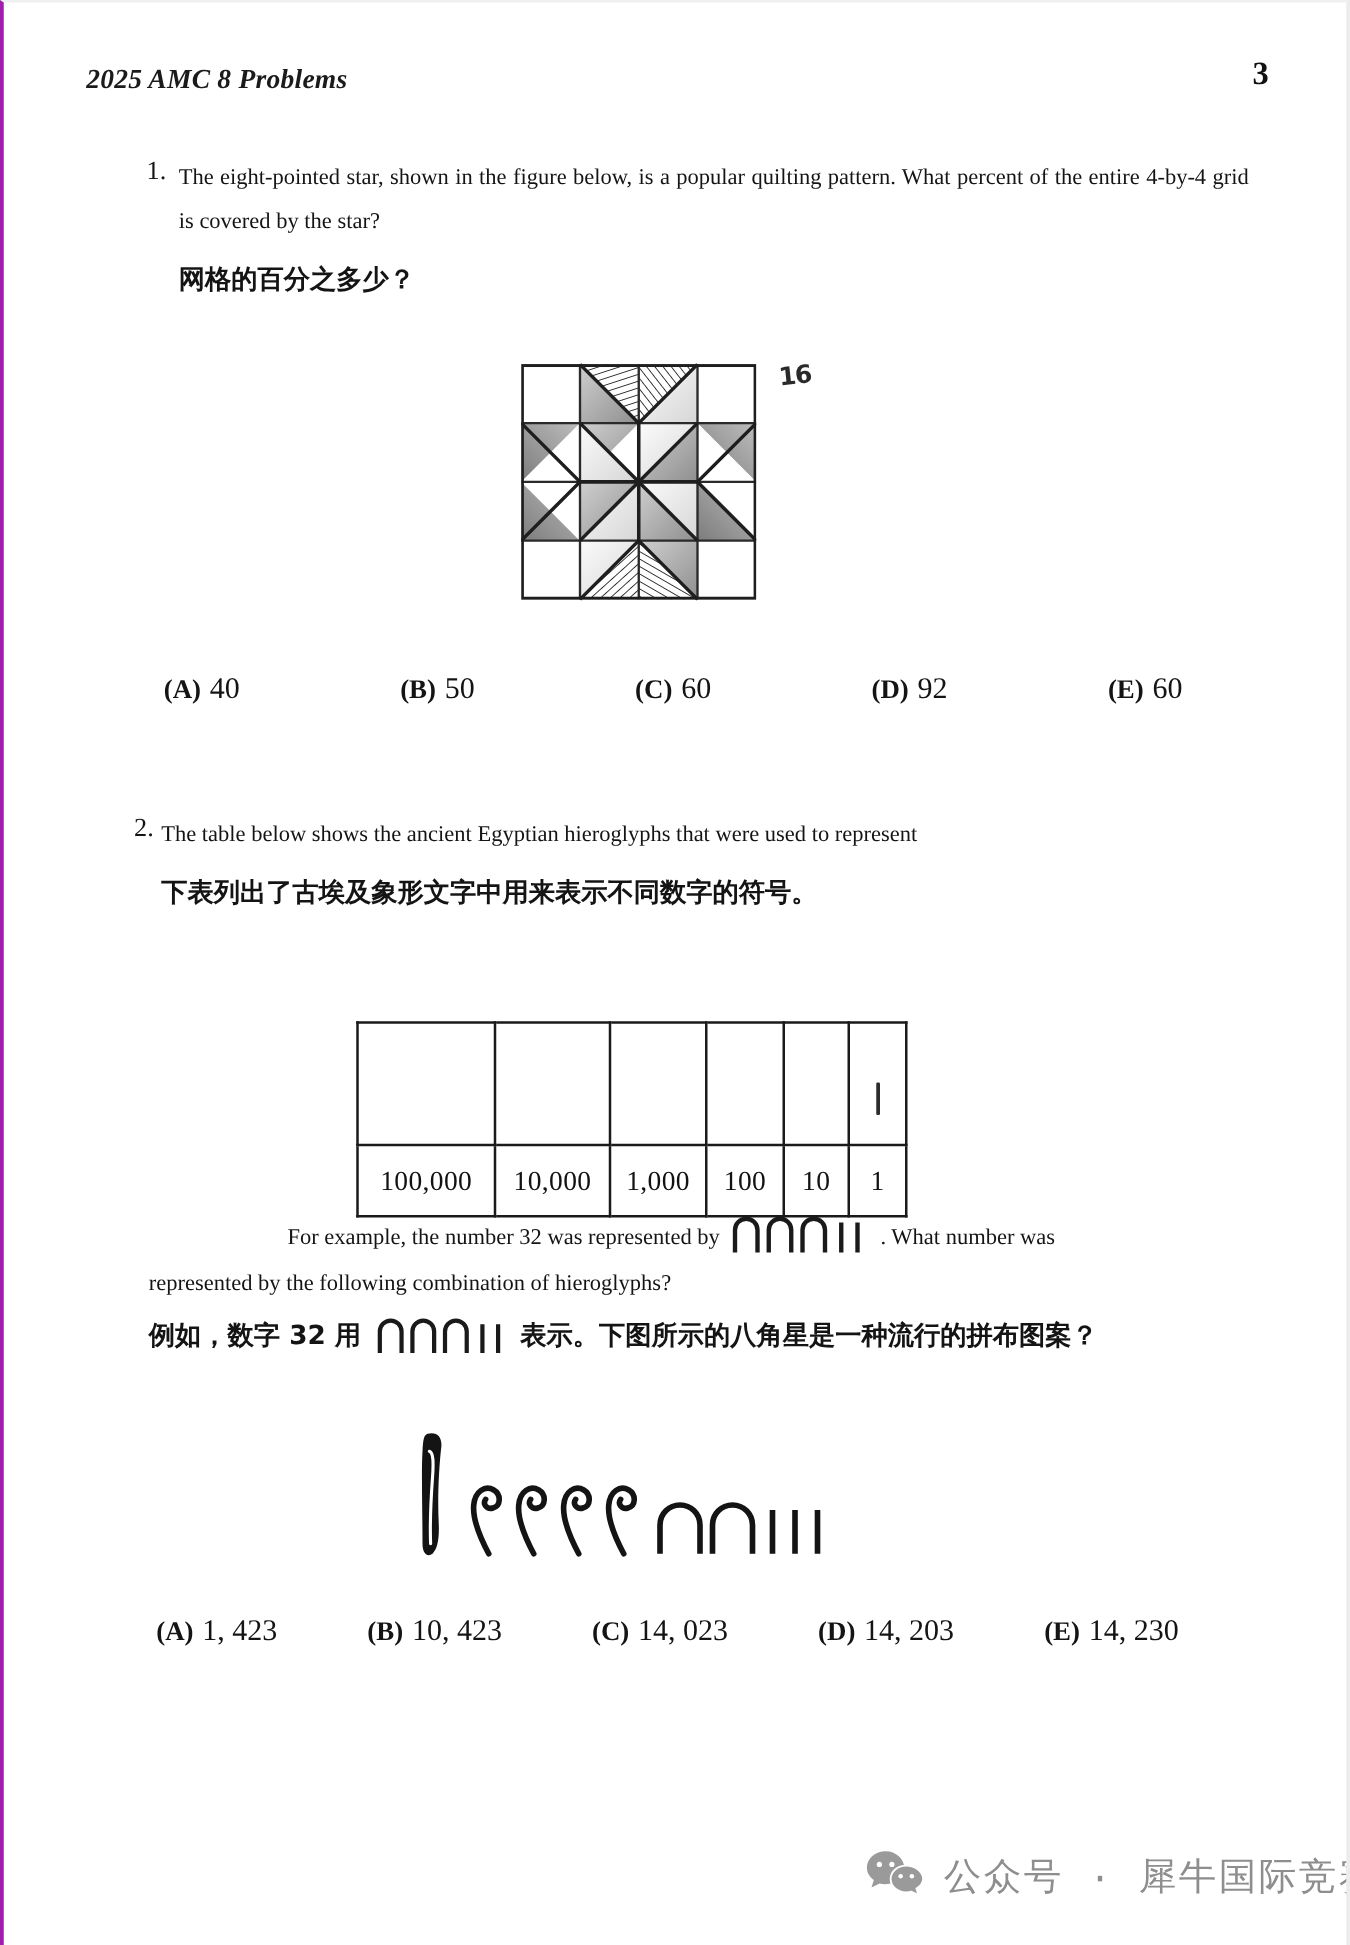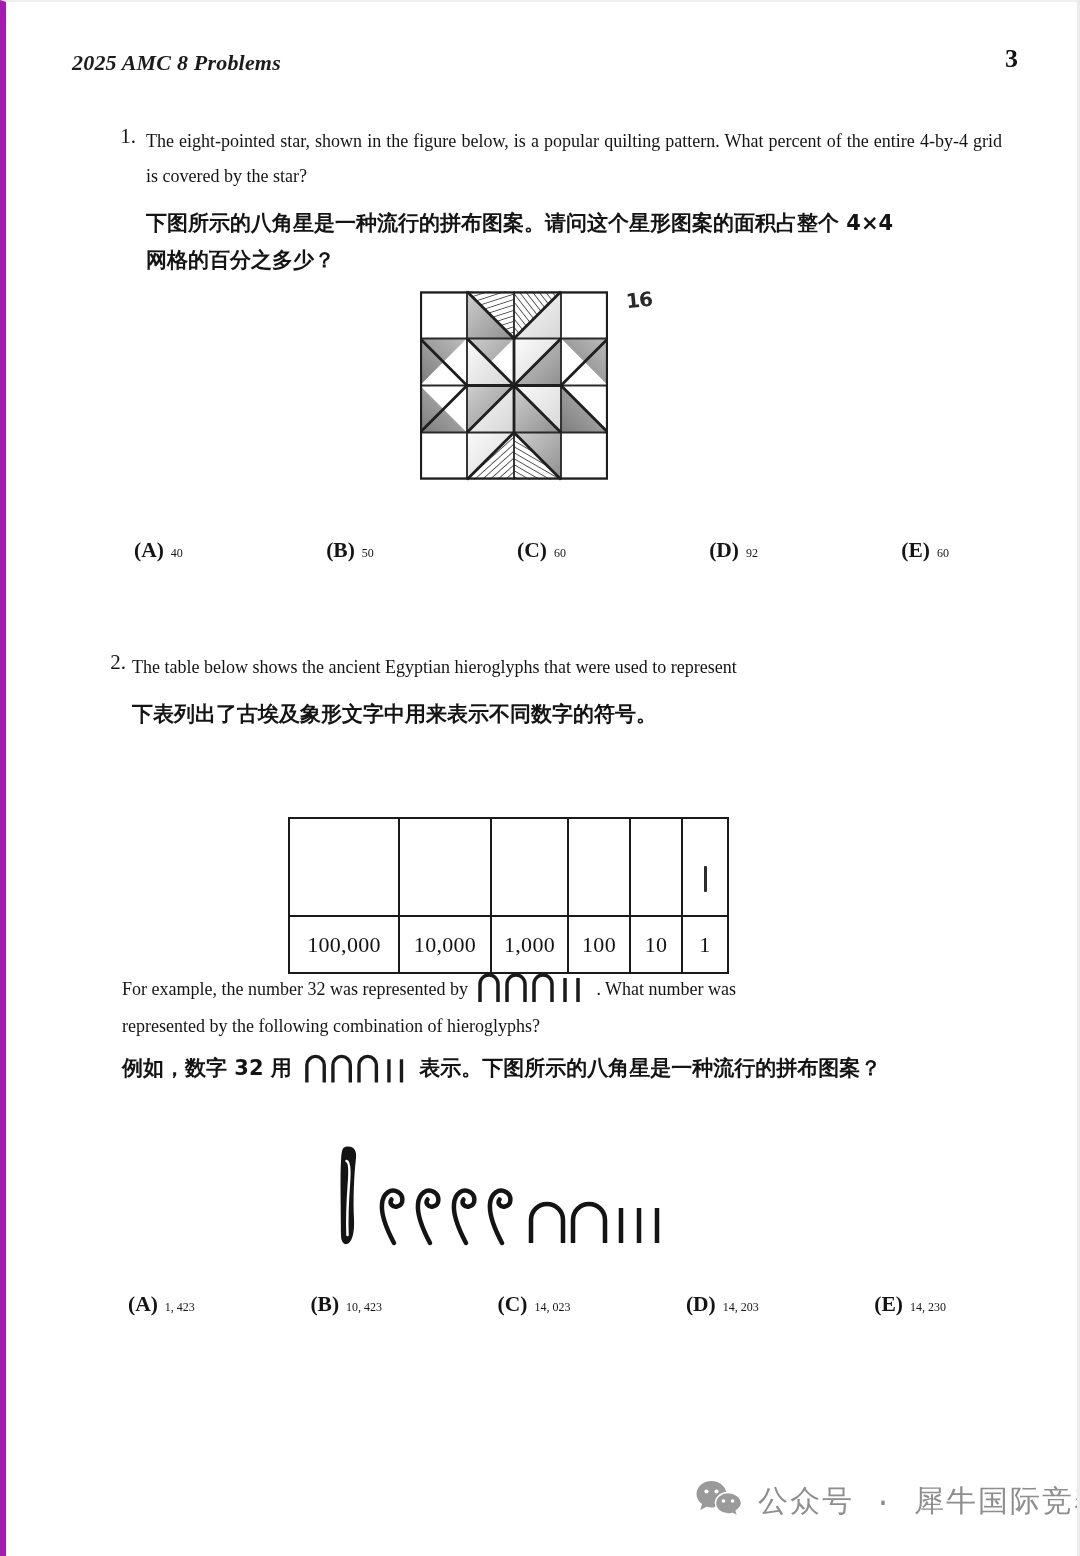--- a/index.html
+++ b/index.html
@@ -11,21 +11,21 @@
   body {
     font-family: "Liberation Serif", "DejaVu Serif", serif;
   }
   #page {
     position: relative;
     width: 1080px;
     height: 1556px;
     background: #ffffff;
     overflow: hidden;
     box-sizing: border-box;
-    border-left: 6px solid #a21caf;
+    border-left: 3px solid #a21caf;
     border-right: 3px solid #ececec;
     border-top: 2px solid #f0f0f0;
   }
   
   #header {
     position: absolute;
     left: 66px;
     top: 48px;
     width: 946px;
     height: 38px;
@@ -92,21 +92,21 @@
     display: flex;
     font-size: 21px;
     color: #141414;
   }
   .choice { display: flex; align-items: baseline; white-space: nowrap; }
   .choice .lab {
     font-weight: 700;
     margin-right: 7px;
     font-size: 21.5px;
   }
-  .choice .val { font-size: 12px; }
+  .choice .val { font-size: 24px; }
 
   
   #quilt-wrap {
     position: absolute;
     left: 414px;
     top: 288px;
     width: 188px;
     height: 191px;
   }
   #quilt-svg { display: block; width: 188px; height: 191px; }
@@ -198,21 +198,20 @@
   <div id="header">
     <div class="runhead">2025 AMC 8 Problems</div>
     <div class="pageno">3</div>
   </div>
 
   <div class="problem" style="left:96px; top:122px; width:900px;">
     <div class="pnum">1.</div>
     <div class="pbody">
       <p class="en">The eight-pointed star, shown in the figure below, is a popular quilting pattern. What percent of the entire 4-by-4 grid is covered by the star?</p>
       <div class="gap-en-zh"></div>
-      <p class="zh">下图所示的八角星是一种流行的拼布图案。请问这个星形图案的面积占整个 4×4</p>
       <p class="zh">网格的百分之多少？</p>
     </div>
   </div>
 
   <div id="quilt-wrap">
     <svg id="quilt-svg" viewBox="0 0 400 400" xmlns="http://www.w3.org/2000/svg">
       <defs>
         <linearGradient id="gMid" x1="0" y1="0" x2="1" y2="1">
           <stop offset="0%" stop-color="#cfcfcf"></stop>
             <stop offset="100%" stop-color="#8f8f8f"></stop>
@@ -355,21 +354,21 @@
         <td>10,000</td>
         <td>1,000</td>
         <td>100</td>
         <td>10</td>
         <td>1</td>
       </tr>
     </tbody>
   </table>
 
   <div style="position:absolute; left:116px; top:968px; width:836px;">
-    <p class="en nojust" style="line-height:38px;">
+    <p class="en nojust" style="line-height:38px;text-align:center;">
       <span>For example, the number 32 was represented by</span>
       <span class="inline-glyphs">
         <svg width="116" height="34" viewBox="0 0 232 68" xmlns="http://www.w3.org/2000/svg">
           <g fill="none" stroke="#1a1a1a" stroke-width="7" stroke-linecap="butt">
             <path d="M8,64 L8,28 A18,18 0 0 1 44,28 L44,64"></path>
             <path d="M62,64 L62,28 A18,18 0 0 1 98,28 L98,64"></path>
             <path d="M116,64 L116,28 A18,18 0 0 1 152,28 L152,64"></path>
             <line x1="178" y1="16" x2="178" y2="64"></line>
             <line x1="204" y1="16" x2="204" y2="64"></line>
           </g>

